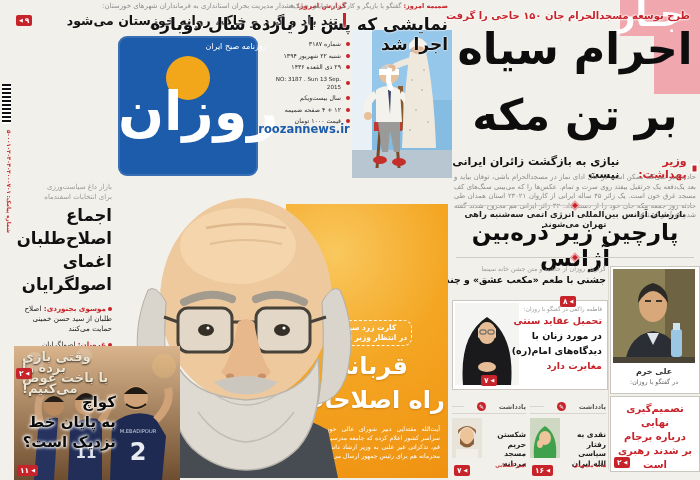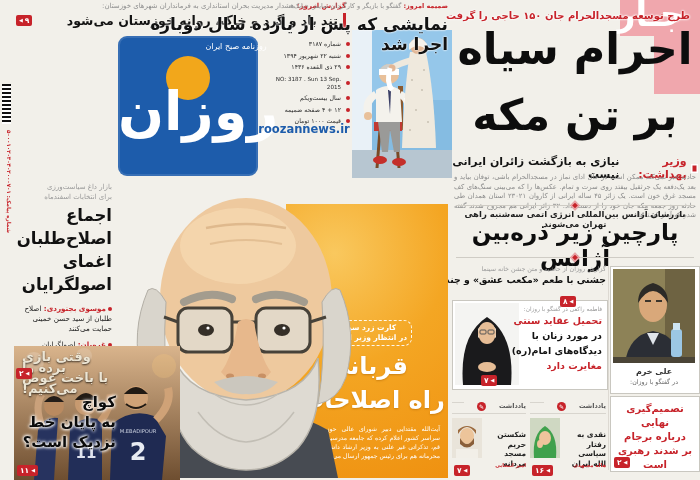--- a/index.html
+++ b/index.html
@@ -52,21 +52,21 @@
   
   .colRule{background:#ddd9d2;width:1px;}
   .cinK{left:452px;top:265px;width:154px;text-align:right;font-size:6.3px;color:#999;}
   .cinH{left:432px;top:274px;width:174px;text-align:right;font-size:9.3px;font-weight:bold;
      color:#111;white-space:nowrap;overflow:hidden;}
   .box{background:#fff;border:1px solid #c9c7c0;}
   .rakei{left:452px;top:300px;width:154px;height:88px;}
   .rk-k{right:5px;top:5px;font-size:5.8px;color:#999;}
   .rk-l{right:5px;font-size:9.5px;font-weight:bold;white-space:nowrap;}
   .noteCell{top:402px;height:76px;}
-  .noteHead{display:flex;direction:rtl;align-items:flex-start;gap:13px;border-bottom:1px solid #d8d5ce;
+  .noteHead{display:flex;direction:rtl;align-items:center;gap:13px;border-bottom:1px solid #d8d5ce;
      padding-bottom:2px;font-size:6.5px;color:#555;font-weight:bold;}
   .noteHead .line{flex:1;border-top:1px solid #d8d5ce;}
   .noteIcon{width:9px;height:9px;border-radius:50%;background:#c7232a;color:#fff;font-size:6px;
      line-height:9px;text-align:center;}
   .noteTitle{right:0;top:16px;width:44px;font-size:7.4px;font-weight:bold;color:#222;
      text-align:right;line-height:9.5px;}
   .noteAuthor{right:0;top:48px;font-size:5.2px;color:#c7232a;font-weight:bold;}
   .khBox{left:610px;top:266px;width:88px;height:126px;}
   .khName{left:0;top:100px;width:86px;text-align:center;font-size:8px;font-weight:bold;color:#333;}
   .khRest{left:0;top:111px;width:86px;text-align:center;font-size:6.3px;color:#666;}

